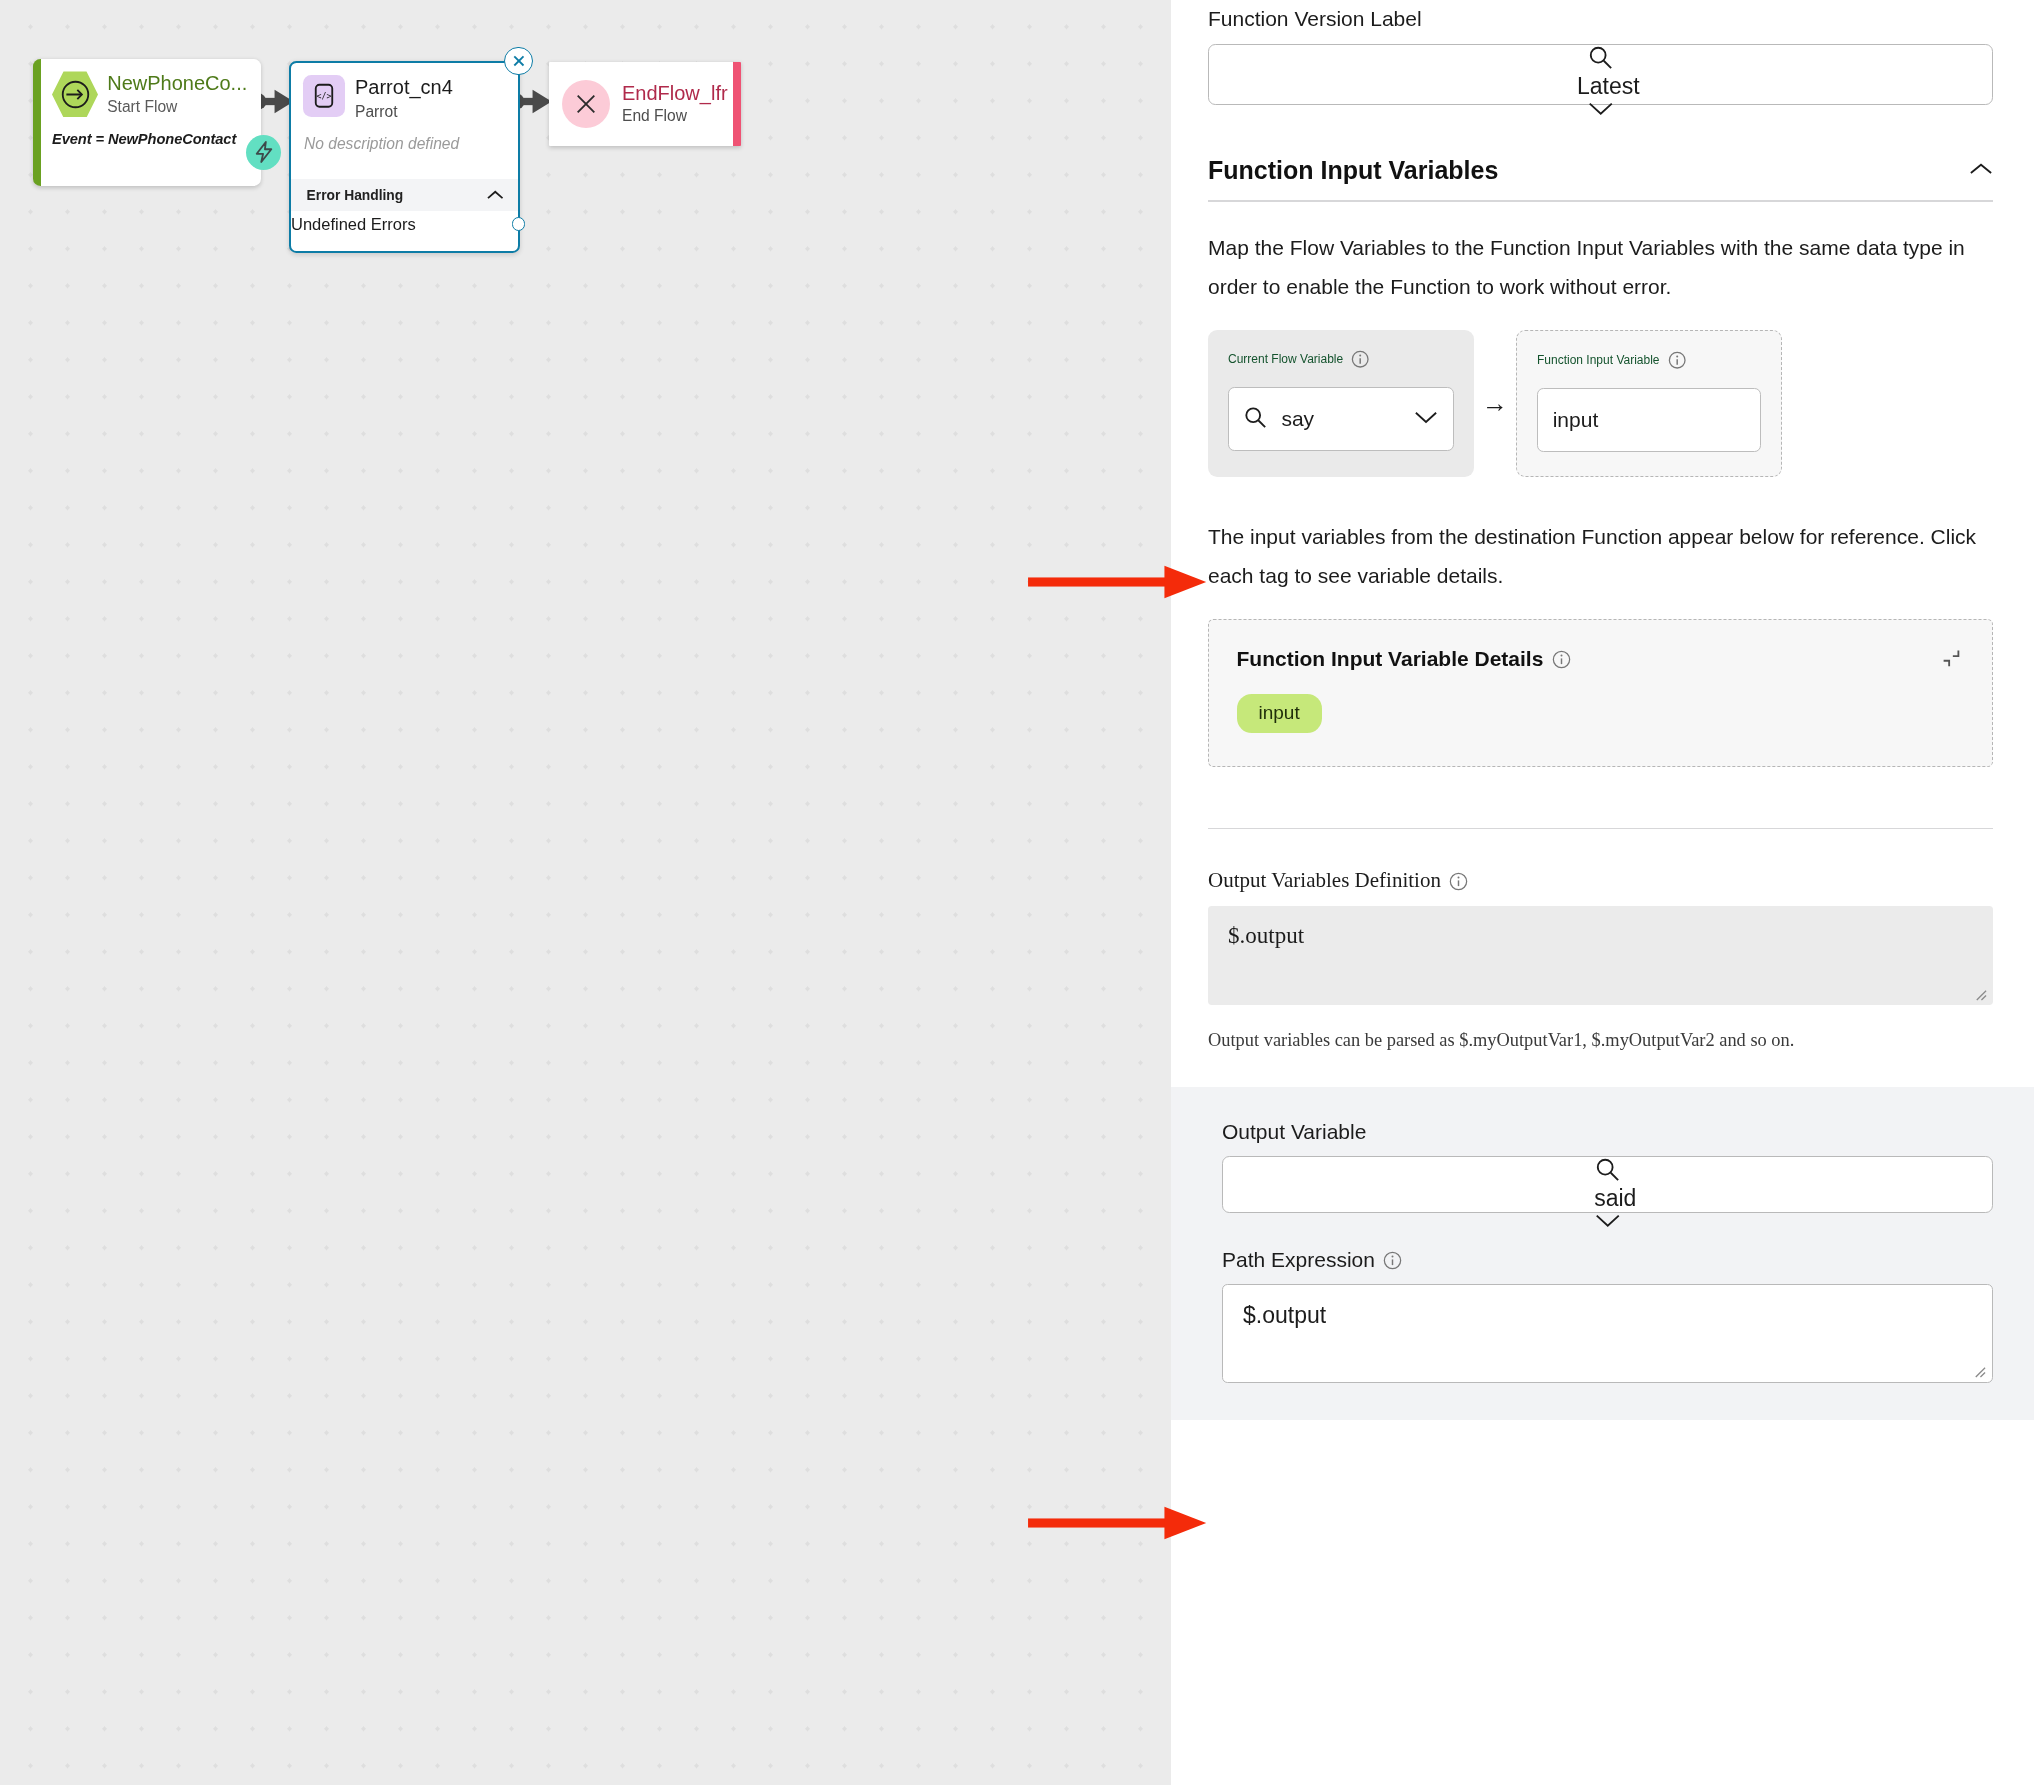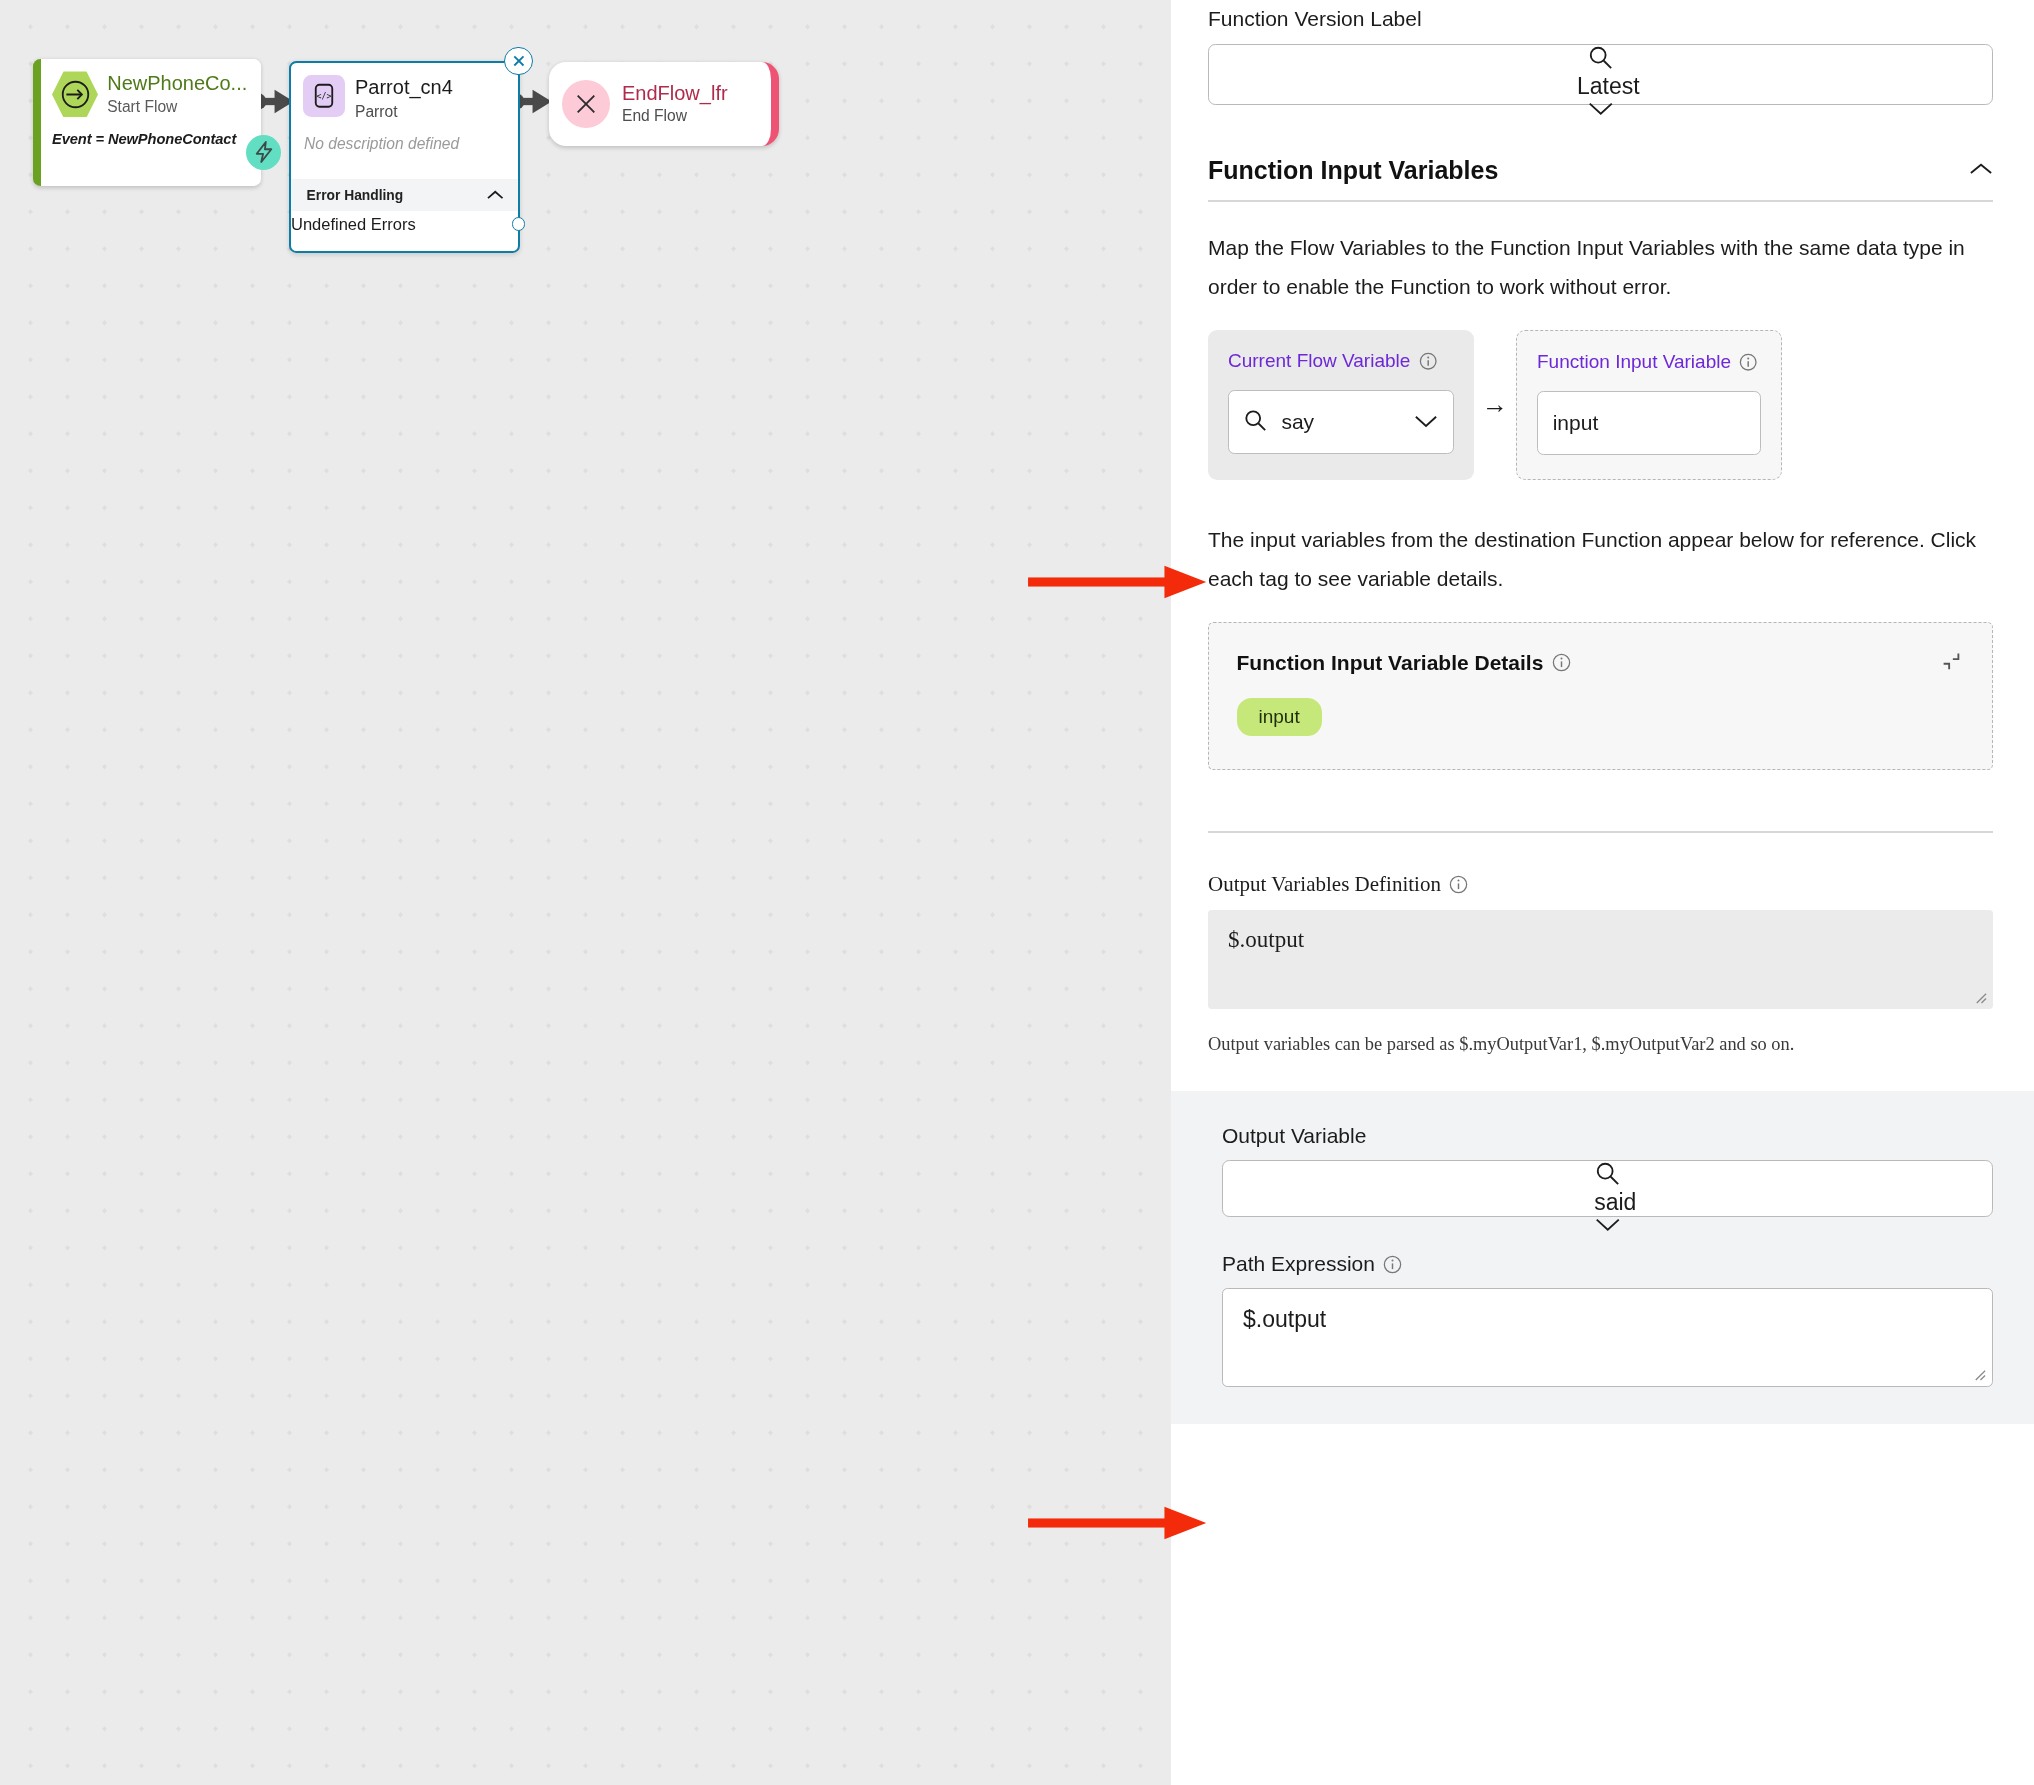--- a/index.html
+++ b/index.html
@@ -99,23 +99,23 @@
   }
   .port-out {
     position: absolute; right: -7.3px; bottom: 20px;
     width: 13.8px; height: 13.8px; border-radius: 50%;
     background: #ffffff; border: 1.8px solid #0d7ca6;
   }
 
   
   .node-end {
     position: absolute; left: 549px; top: 62px;
-    width: 230px; height: 84px;
+    width: 192px; height: 84px;
     background: #ffffff;
-    border-radius: 17px;
+    border-radius: 1px;
     border-right: 8.3px solid #ef5374;
     box-shadow: 0 1.8px 4.6px rgba(0,0,0,0.18);
     display: flex; align-items: center; padding-left: 13px;
   }
   .circle-x {
     width: 48px; height: 48px; flex: 0 0 48px; border-radius: 50%;
     background: #fccbd7;
     display: flex; align-items: center; justify-content: center;
   }
   .node-end-titles { margin-left: 12px; }
@@ -154,21 +154,21 @@
 
   .map-row { display: flex; align-items: stretch; margin-top: 24px; }
   .map-card {
     background: #eaeaea; border-radius: 9.2px;
     padding: 20px 20px 24px 20px; width: 266px;
   }
   .map-card.dashed {
     background: #f7f7f7; border: 1.8px dashed #b6b6b6; margin-left: 0;
   }
   .map-card-title {
-    font-size: 19px; color: #6d28d9; margin-bottom: 18.4px;
+    font-size: 12px; color: #14532d; margin-bottom: 18.4px;
     display: flex; align-items: center; gap: 8.3px;
   }
   .map-input {
     display: flex; align-items: center;
     height: 64px; background: #fff;
     border: 0.9px solid #bdbdbd; border-radius: 6.4px; padding: 0 14.7px;
   }
   .map-input .val { font-size: 21px; color: #1c1c1c; margin-left: 14.7px; flex: 1; }
   .map-arrow {
     display: flex; align-items: center; justify-content: center;

